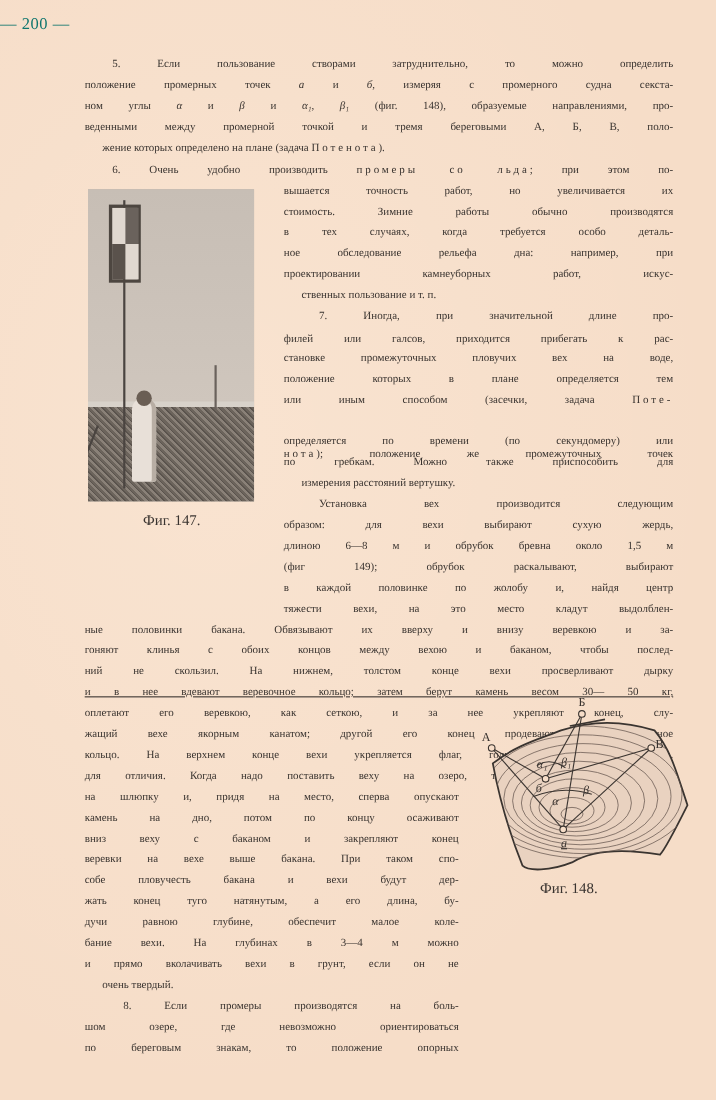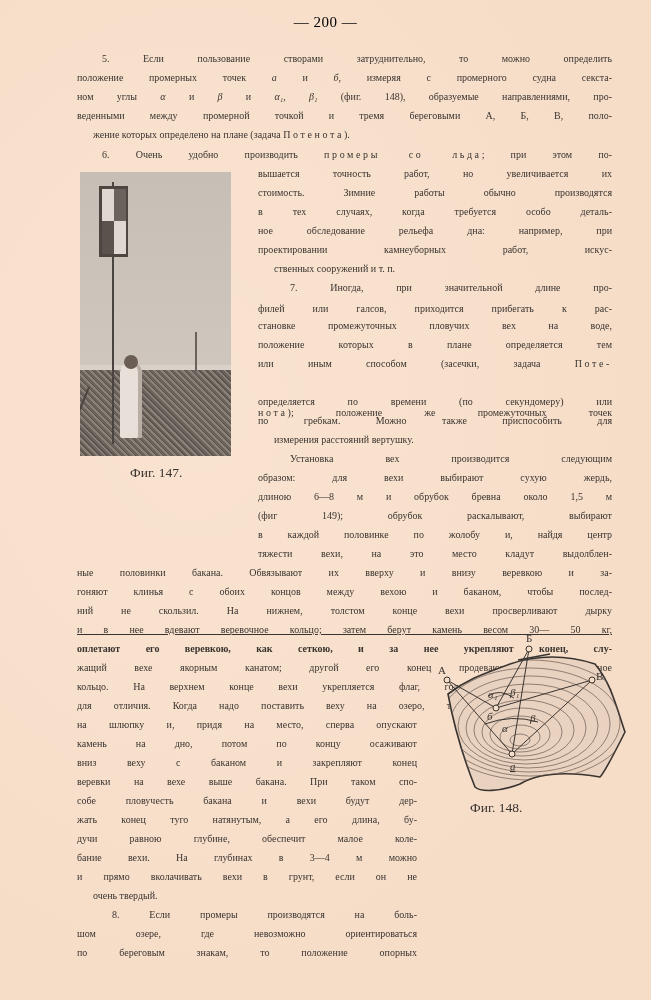--- a/index.html
+++ b/index.html
@@ -4,22 +4,22 @@
 <style>
   html, body { margin:0; padding:0; }
   body {
     width:651px; height:1000px; position:relative; overflow:hidden;
     background:#f6ddc8;
     background-image: radial-gradient(ellipse at 30% 40%, rgba(255,240,225,0.35), rgba(240,205,185,0.0) 70%);
     font-family:"Liberation Serif", "DejaVu Serif", serif;
     color:#3a3430;
   }
   .page-num {
-    position:absolute; top:14px; left:0; width:651px; text-align:center;
-    font-size:15px; letter-spacing:0.5px; color:#000000;
+    position:absolute; top:14px; left:0; width:651px; 
+    font-size:15px; letter-spacing:0.5px; color:#0f766e;
   }
   .ln {
     position:absolute; height:19px; line-height:19px; font-size:10px;
     white-space:nowrap; text-align:justify; text-align-last:justify;
     overflow:visible;
   }
   .ln.last { text-align-last:left;margin-left:16px; }
   .sp { letter-spacing:2.6px; }
   .it { font-style:italic; }
   .fig-photo {
@@ -71,21 +71,21 @@
 <div class="ln" style="top:87px;left:77px;width:535px;"><span>ном углы </span><span class="it">α</span><span> и </span><span class="it">β</span><span> и </span><span class="it">α₁</span><span>, </span><span class="it">β₁</span><span> (фиг. 148), образуемые направлениями, про-</span></div>
 <div class="ln" style="top:106px;left:77px;width:535px;">веденными между промерной точкой и тремя береговыми А, Б, В, поло-</div>
 <div class="ln last" style="top:125px;left:77px;width:535px;"><span>жение которых определено на плане (задача </span><span class="sp">Потенота</span><span>).</span></div>
 
 <div class="ln" style="top:145px;left:102px;width:510px;"><span>6. Очень удобно производить </span><span class="sp">промеры со льда</span><span>; при этом по-</span></div>
 <div class="ln" style="top:164px;left:258px;width:354px;">вышается точность работ, но увеличивается их</div>
 <div class="ln" style="top:183px;left:258px;width:354px;">стоимость. Зимние работы обычно производятся</div>
 <div class="ln" style="top:202px;left:258px;width:354px;">в тех случаях, когда требуется особо деталь-</div>
 <div class="ln" style="top:221px;left:258px;width:354px;">ное обследование рельефа дна: например, при</div>
 <div class="ln" style="top:240px;left:258px;width:354px;">проектировании камнеуборных работ, искус-</div>
-<div class="ln last" style="top:259px;left:258px;width:354px;">ственных сооружений и т. п.</div>
+<div class="ln last" style="top:259px;left:258px;width:354px;">ственных пользование и т. п.</div>
 
 <div class="ln" style="top:278px;left:290px;width:322px;">7. Иногда, при значительной длине про-</div>
 <div class="ln" style="top:299px;left:258px;width:354px;">филей или галсов, приходится прибегать к рас-</div>
 <div class="ln" style="top:316px;left:258px;width:354px;">становке промежуточных пловучих вех на воде,</div>
 <div class="ln" style="top:335px;left:258px;width:354px;">положение которых в плане определяется тем</div>
 <div class="ln" style="top:354px;left:258px;width:354px;"><span>или иным способом (засечки, задача </span><span class="sp">Поте-</span></div>
 <div class="ln" style="top:373px;left:258px;width:354px;margin-top:30px;"><span class="sp">нота</span><span>); положение же промежуточных точек</span></div>
 <div class="ln" style="top:392px;left:258px;width:354px;">определяется по времени (по секундомеру) или</div>
 <div class="ln" style="top:411px;left:258px;width:354px;">по гребкам. Можно также приспособить для</div>
 <div class="ln last" style="top:430px;left:258px;width:354px;">измерения расстояний вертушку.</div>
@@ -94,21 +94,21 @@
 <div class="ln" style="top:468px;left:258px;width:354px;">образом: для вехи выбирают сухую жердь,</div>
 <div class="ln" style="top:487px;left:258px;width:354px;">длиною 6—8 м и обрубок бревна около 1,5 м</div>
 <div class="ln" style="top:506px;left:258px;width:354px;">(фиг 149); обрубок раскалывают, выбирают</div>
 <div class="ln" style="top:525px;left:258px;width:354px;">в каждой половинке по жолобу и, найдя центр</div>
 <div class="ln" style="top:544px;left:258px;width:354px;">тяжести вехи, на это место кладут выдолблен-</div>
 
 <div class="ln" style="top:563px;left:77px;width:535px;">ные половинки бакана. Обвязывают их вверху и внизу веревкою и за-</div>
 <div class="ln" style="top:582px;left:77px;width:535px;">гоняют клинья с обоих концов между вехою и баканом, чтобы послед-</div>
 <div class="ln" style="top:601px;left:77px;width:535px;">ний не скользил. На нижнем, толстом конце вехи просверливают дырку</div>
 <div class="ln" style="top:620px;left:77px;width:535px;text-decoration:underline;">и в нее вдевают веревочное кольцо; затем берут камень весом 30— 50 кг,</div>
-<div class="ln" style="top:639px;left:77px;width:535px;font-weight:bold;">оплетают его веревкою, как сеткою, и за нее укрепляют конец, слу-</div>
+<div class="ln" style="top:639px;left:77px;width:535px;">оплетают его веревкою, как сеткою, и за нее укрепляют конец, слу-</div>
 <div class="ln" style="top:658px;left:77px;width:535px;">жащий вехе якорным канатом; другой его конец продевают в веревочное</div>
 <div class="ln" style="top:677px;left:77px;width:535px;">кольцо. На верхнем конце вехи укрепляется флаг, голик, крест и т. п.</div>
 <div class="ln" style="top:696px;left:77px;width:535px;">для отличия. Когда надо поставить веху на озеро, то берут ее и камень</div>
 
 <div class="ln" style="top:715px;left:77px;width:340px;">на шлюпку и, придя на место, сперва опускают</div>
 <div class="ln" style="top:734px;left:77px;width:340px;">камень на дно, потом по концу осаживают</div>
 <div class="ln" style="top:753px;left:77px;width:340px;">вниз веху с баканом и закрепляют конец</div>
 <div class="ln" style="top:772px;left:77px;width:340px;">веревки на вехе выше бакана. При таком спо-</div>
 <div class="ln" style="top:791px;left:77px;width:340px;">собе пловучесть бакана и вехи будут дер-</div>
 <div class="ln" style="top:810px;left:77px;width:340px;">жать конец туго натянутым, а его длина, бу-</div>
@@ -177,13 +177,13 @@
     <text x="96" y="20">Б</text>
     <text x="166" y="58">В</text>
     <text x="80" y="148" font-style="italic" text-decoration="underline">а</text>
     <text x="57" y="98" font-style="italic">б</text>
     <text x="72" y="110" font-style="italic">α</text>
     <text x="100" y="100" font-style="italic">β</text>
     <text x="58" y="76" font-style="italic">α₁</text>
     <text x="80" y="74" font-style="italic">β₁</text>
   </g>
 </svg>
-<div class="caption" style="top:800px;left:470px;">Фиг. 148.</div>
+<div class="caption" style="top:800px;left:491px;">Фиг. 148.</div>
 
 </body></html>

